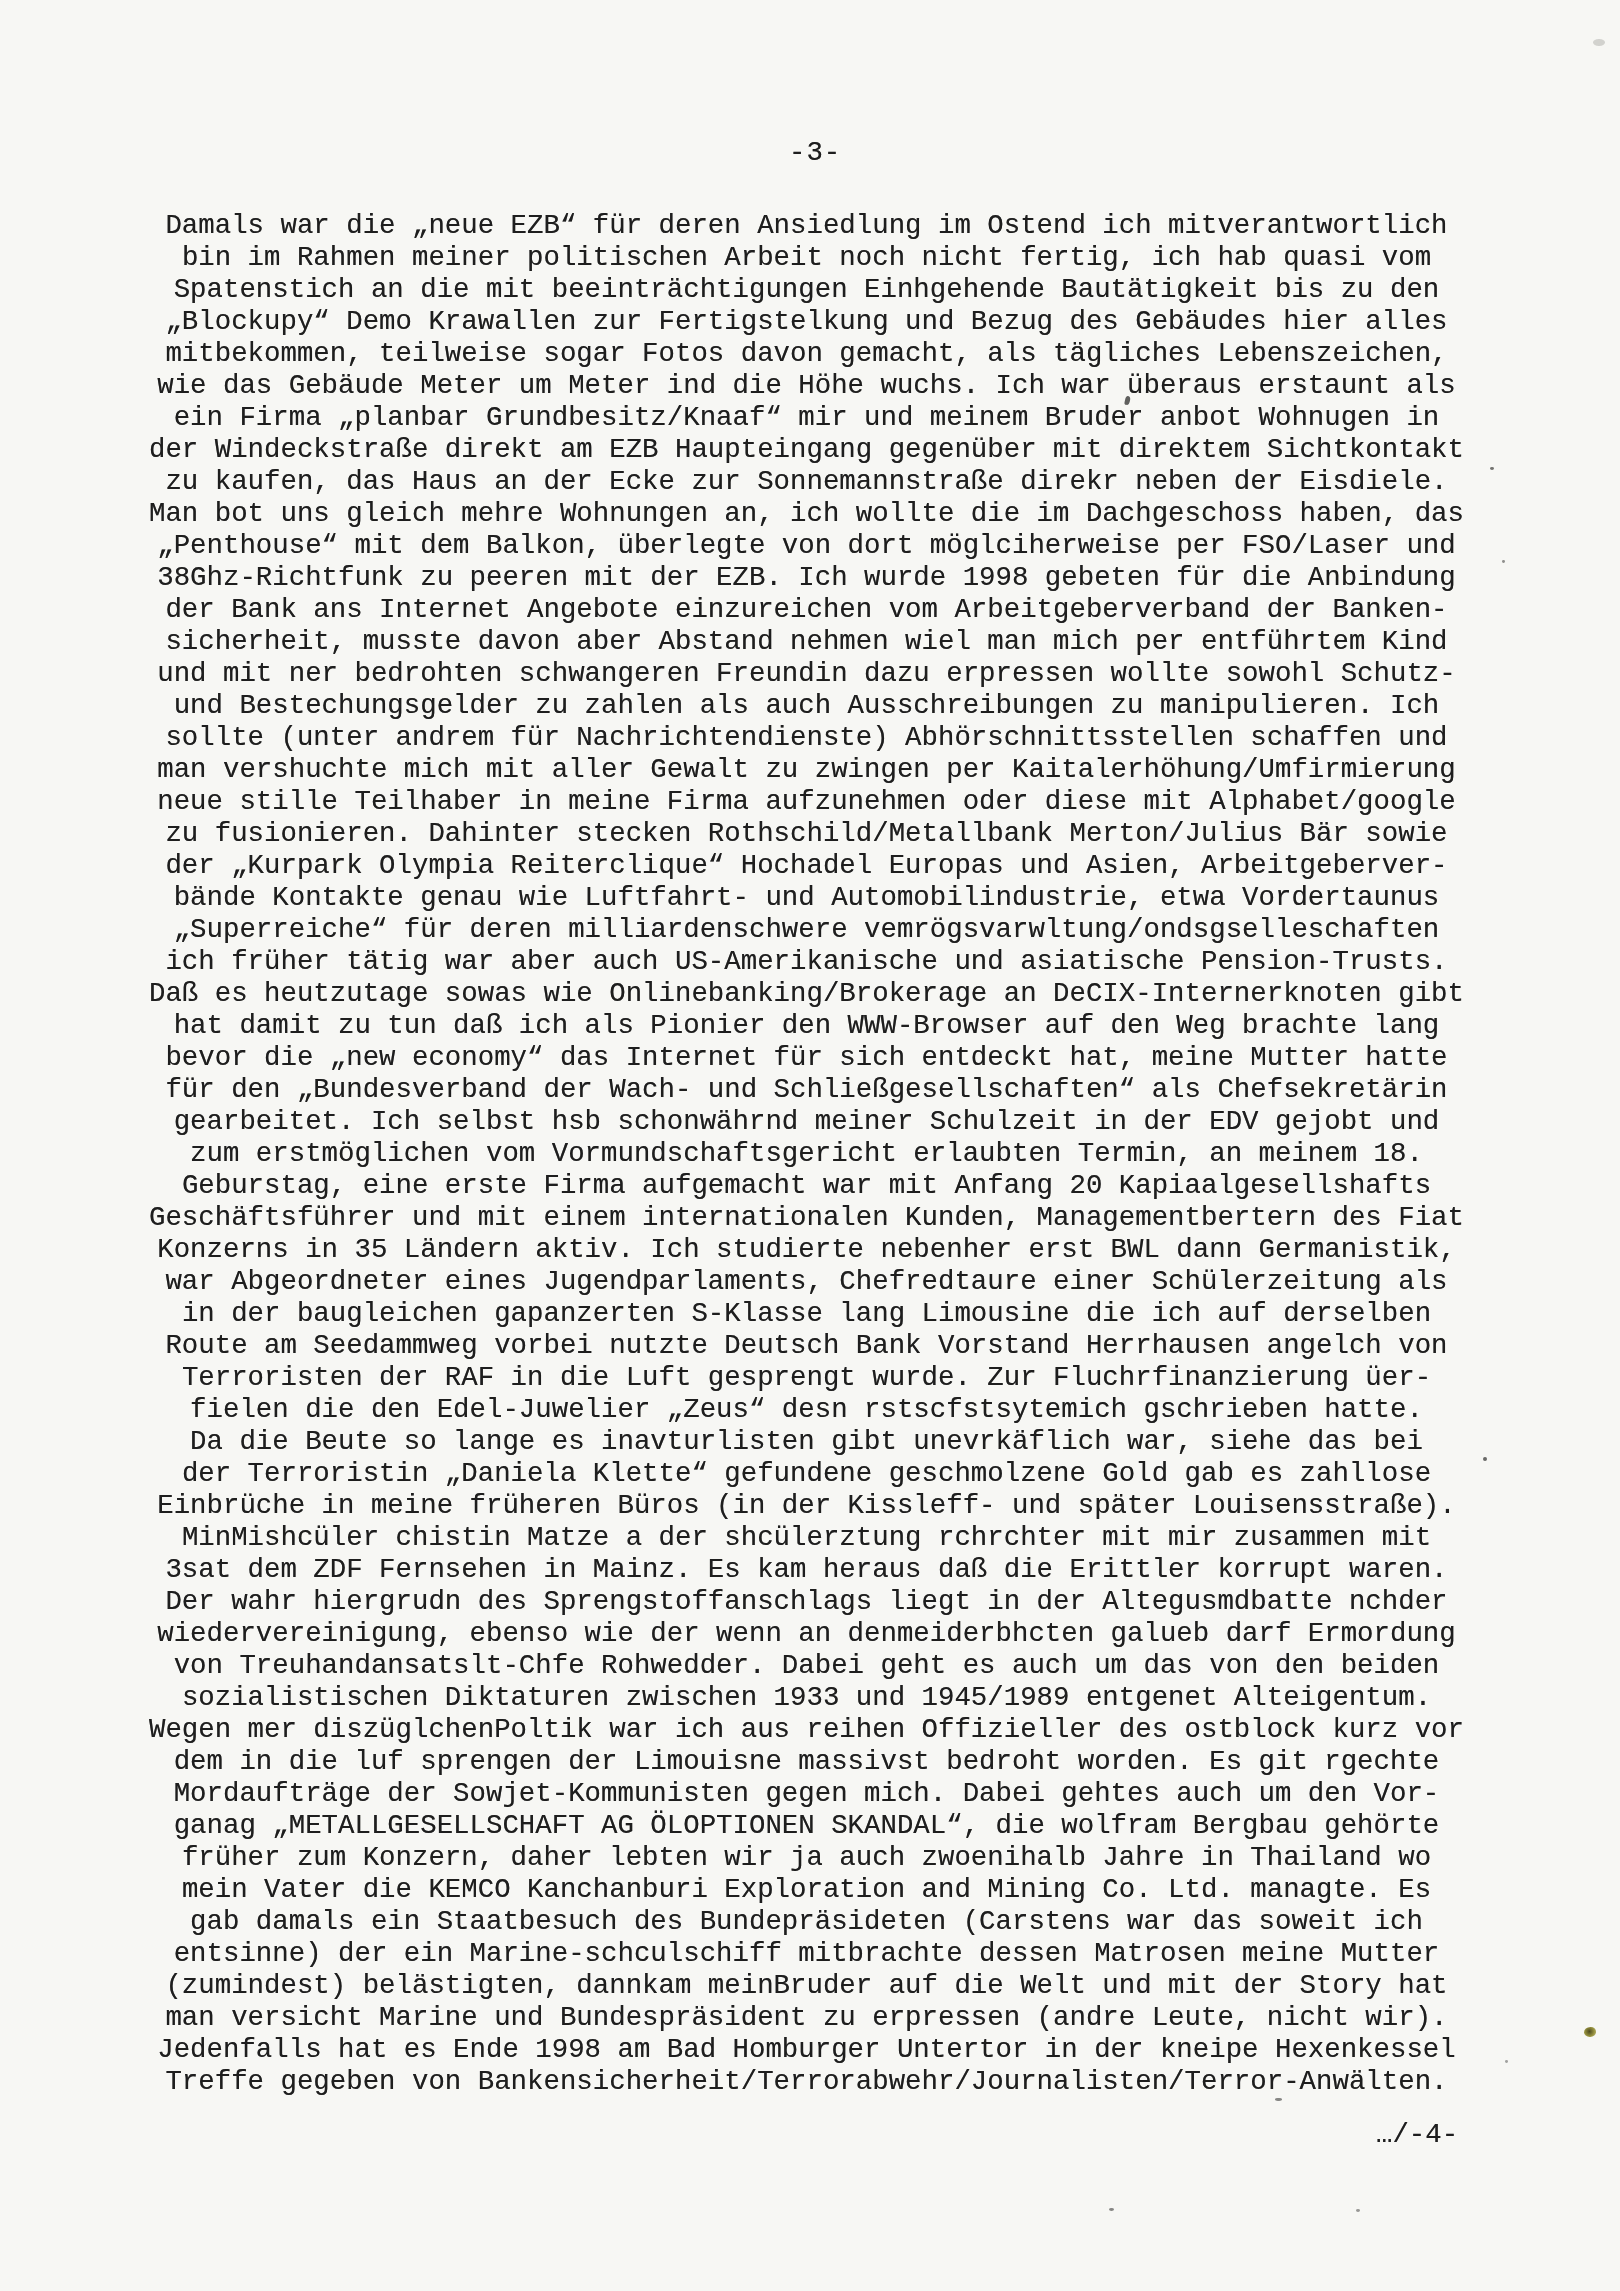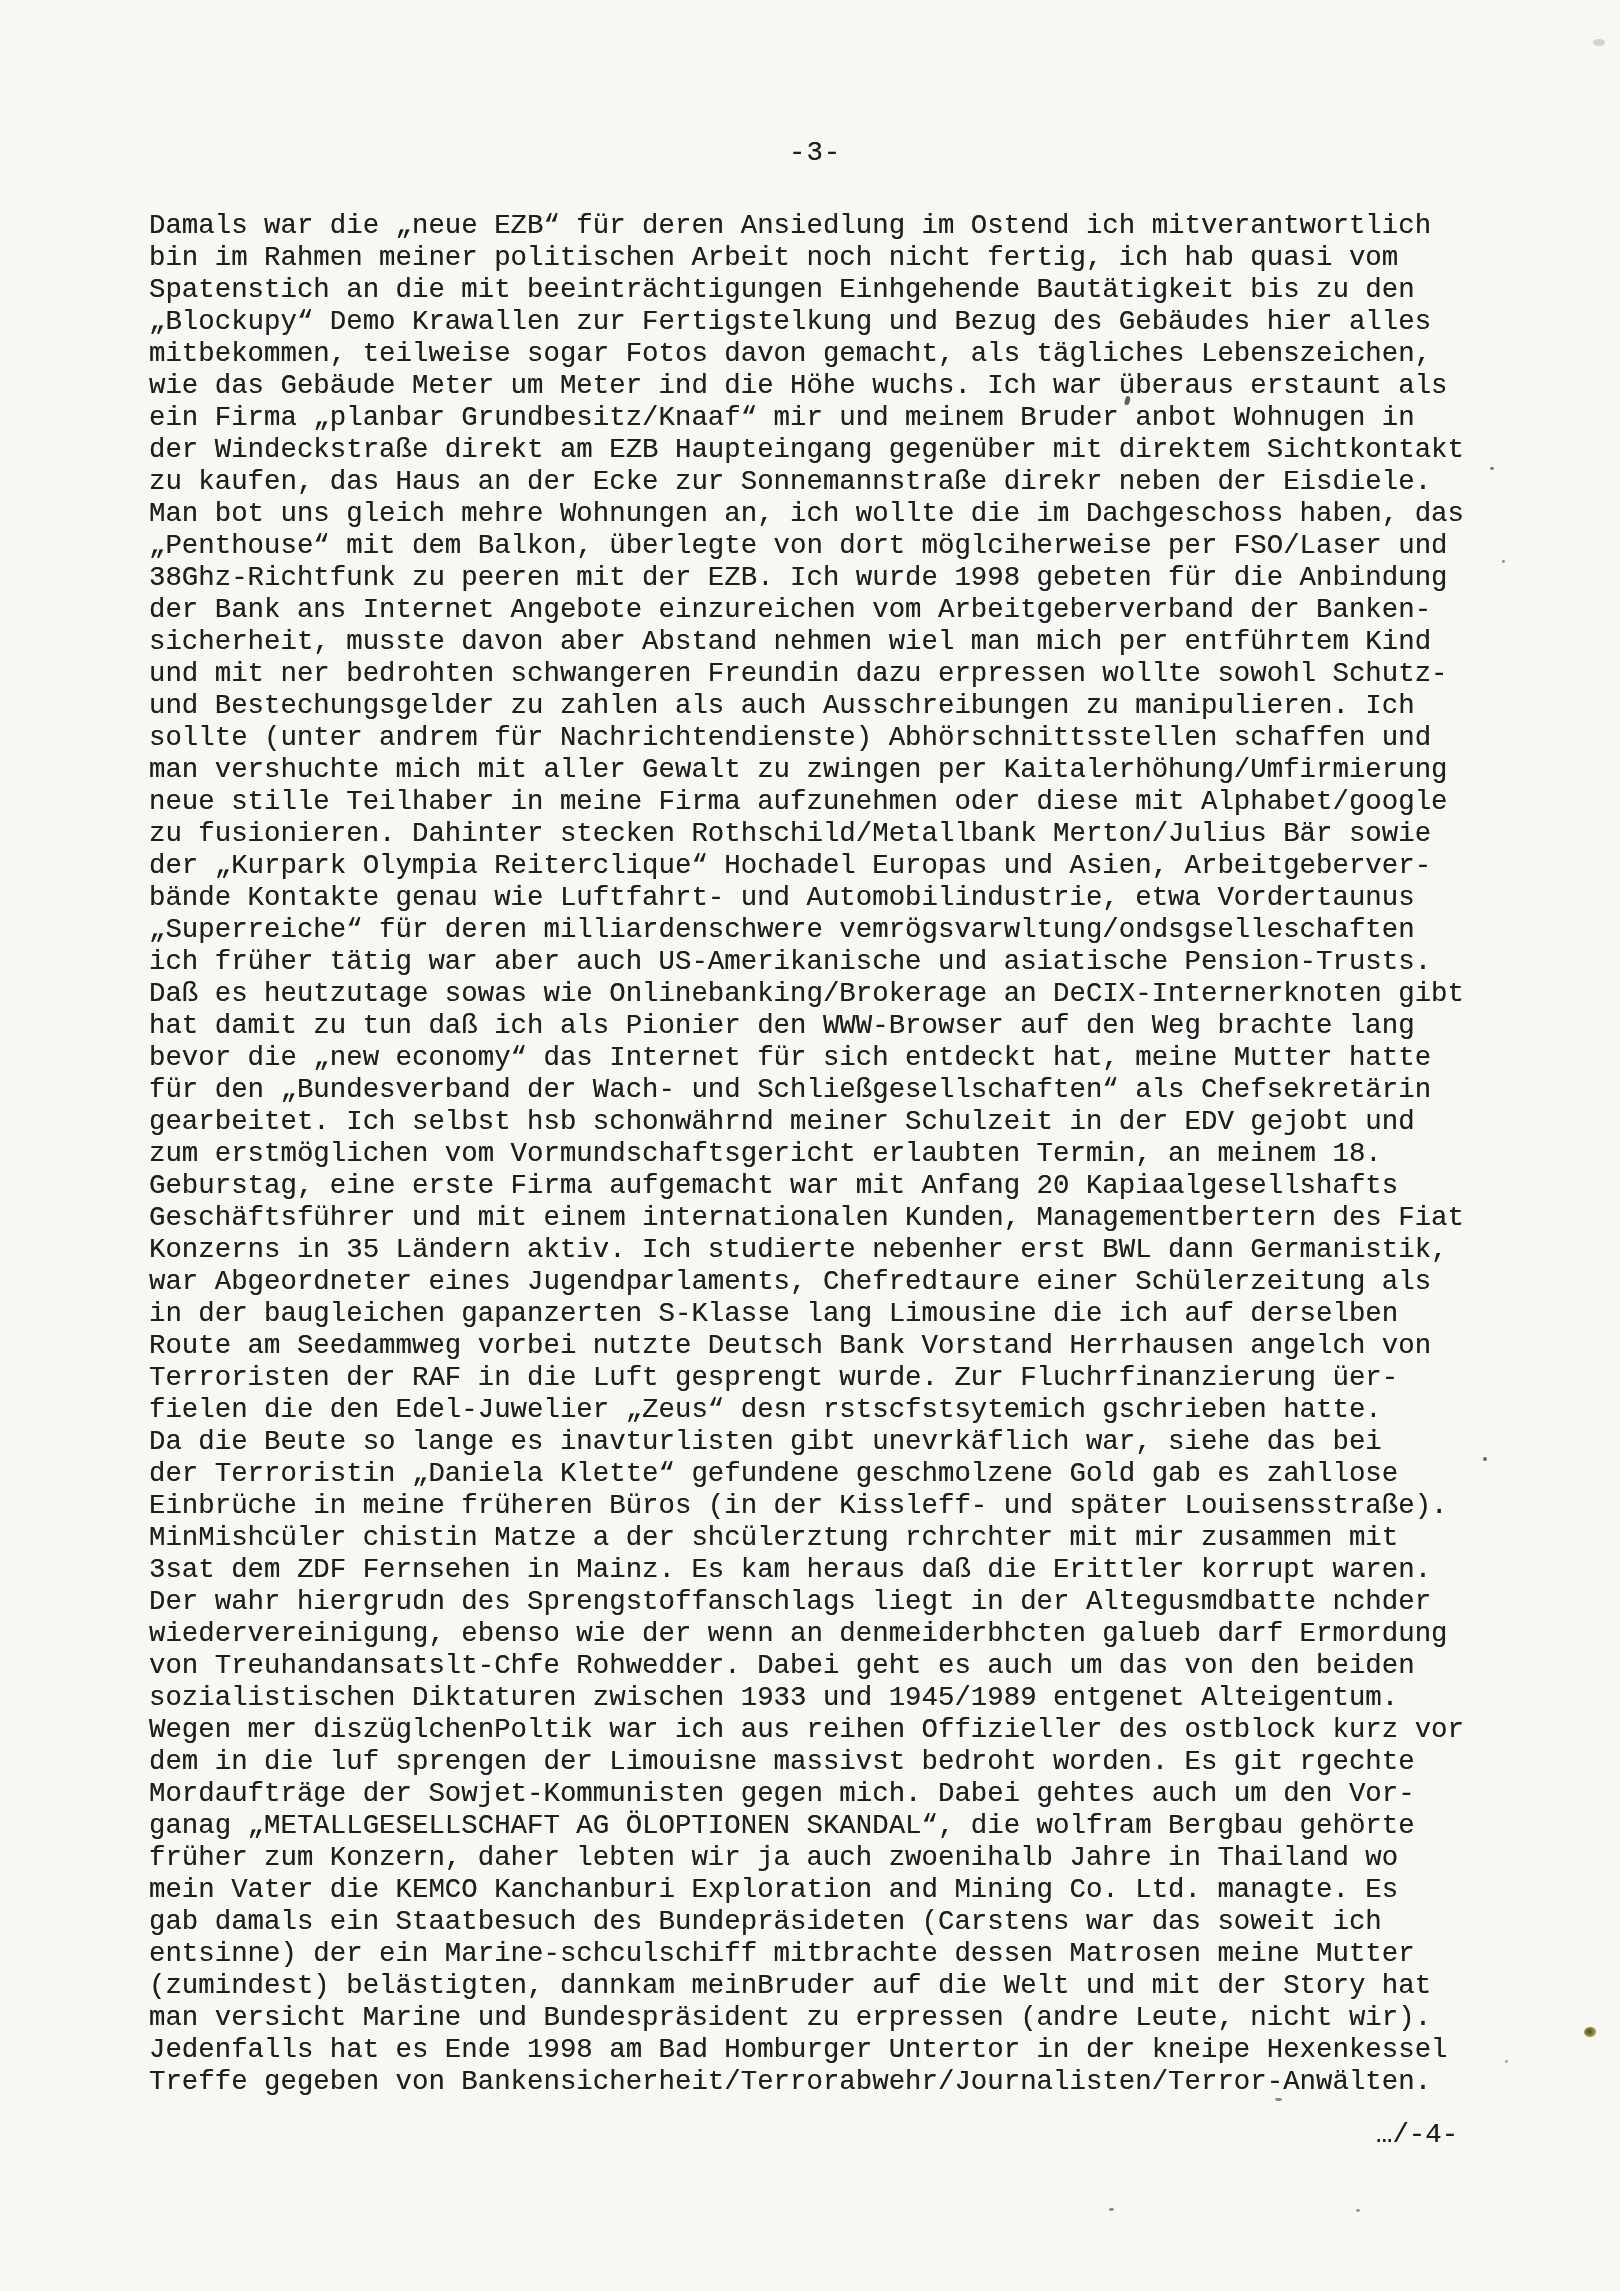--- a/index.html
+++ b/index.html
@@ -29,20 +29,21 @@
     position:absolute;
     left:149px;
     top:210px;
     margin:0;
     font-family:"Liberation Mono","DejaVu Sans Mono",monospace;
     font-size:27.4px;
     line-height:32px;
     white-space:pre;
     color:var(--ink);
     text-shadow:0 0 0.6px rgba(20,20,20,.55);
+    text-align:center;
   }
   .page-footer{
     position:absolute;
     left:1376px;
     top:2119px;
     font-size:27.4px;
     text-shadow:0 0 0.6px rgba(20,20,20,.55);
   }
   .speck{position:absolute;background:#3a3a38;border-radius:50%;}
   .speck.s1{left:1125px;top:396px;width:4.9px;height:8.8px;border-radius:60% 60% 70% 30%;transform:rotate(12deg);opacity:.8;}

